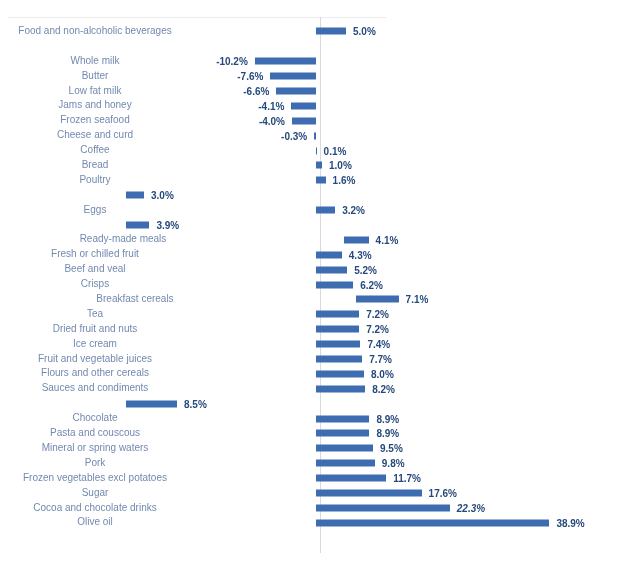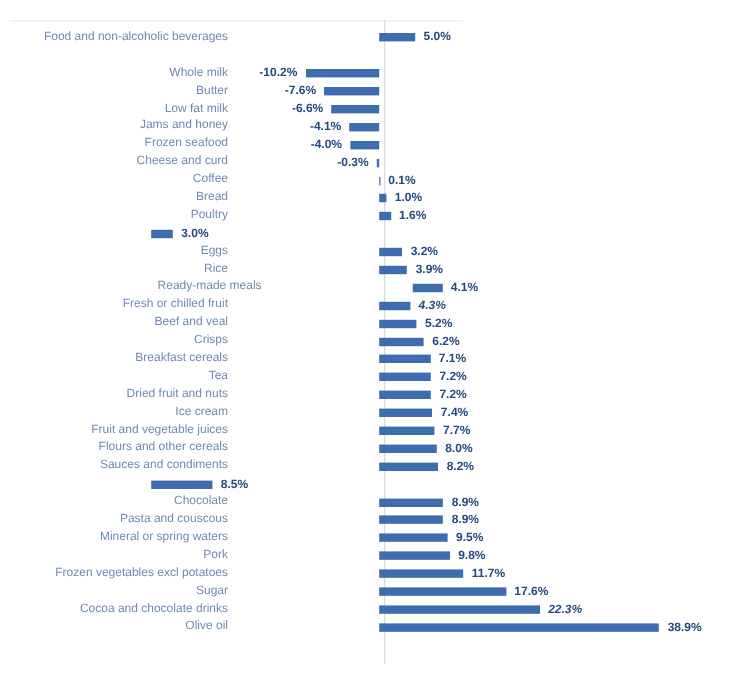--- a/index.html
+++ b/index.html
@@ -32,21 +32,21 @@
   }
   .row {
     display: flex;
     align-items: center;
     height: 14.9px;
   }
   .spacer-row { height: 14.9px; }
   .cat {
     width: 190px;
     flex: 0 0 190px;
-    text-align: right;
+    text-align: center;
     font-size: 10px;
     line-height: 14.9px;
     white-space: nowrap;
   }
   .barwrap {
     position: relative;
     flex: 1 1 auto;
     height: 100%;
   }
   .bar {
@@ -149,56 +149,55 @@
         </div>
       </div>
       <div class="row">
         <span class="cat" style="color: rgb(114, 137, 176);">Eggs</span>
         <div class="barwrap">
           <div class="bar" style="background: rgb(62, 108, 176); width: 19.2px; left: 126px;"></div>
           <span class="val" style="color: rgb(38, 73, 124); left: 152.2px;">3.2%</span>
         </div>
       </div>
       <div class="row">
-        <span class="cat" style="color: rgb(114, 137, 176);">Rice</span>
         <div class="barwrap">
           <div class="bar" style="background: rgb(62, 108, 176); width: 23.4px; left: 126px;"></div>
           <span class="val" style="color: rgb(38, 73, 124); left: 156.4px;">3.9%</span>
         </div>
       </div>
       <div class="row">
         <span class="cat" style="color: rgb(114, 137, 176); padding-left: 28px;">Ready-made meals</span>
         <div class="barwrap">
           <div class="bar" style="background: rgb(62, 108, 176); width: 24.6px; left: 126px;"></div>
           <span class="val" style="color: rgb(38, 73, 124); left: 157.6px;">4.1%</span>
         </div>
       </div>
       <div class="row">
         <span class="cat" style="color: rgb(114, 137, 176);">Fresh or chilled fruit</span>
         <div class="barwrap">
           <div class="bar" style="background: rgb(62, 108, 176); width: 25.8px; left: 126px;"></div>
-          <span class="val" style="color: rgb(38, 73, 124); left: 158.8px; font-style: italic;">4.3%</span>
+          <span class="val" style="color: rgb(38, 73, 124); left: 158.8px;">4.3%</span>
         </div>
       </div>
       <div class="row">
         <span class="cat" style="color: rgb(114, 137, 176);">Beef and veal</span>
         <div class="barwrap">
           <div class="bar" style="background: rgb(62, 108, 176); width: 31.2px; left: 126px;"></div>
           <span class="val" style="color: rgb(38, 73, 124); left: 164.2px;">5.2%</span>
         </div>
       </div>
       <div class="row">
         <span class="cat" style="color: rgb(114, 137, 176);">Crisps</span>
         <div class="barwrap">
           <div class="bar" style="background: rgb(62, 108, 176); width: 37.2px; left: 126px;"></div>
           <span class="val" style="color: rgb(38, 73, 124); left: 170.2px;">6.2%</span>
         </div>
       </div>
       <div class="row">
-        <span class="cat" style="color: rgb(114, 137, 176);">Breakfast cereals</span>
+        <span class="cat" style="color: rgb(114, 137, 176); padding-left: 40px;">Breakfast cereals</span>
         <div class="barwrap">
           <div class="bar" style="background: rgb(62, 108, 176); width: 42.6px; left: 126px;"></div>
           <span class="val" style="color: rgb(38, 73, 124); left: 175.6px;">7.1%</span>
         </div>
       </div>
       <div class="row">
         <span class="cat" style="color: rgb(114, 137, 176);">Tea</span>
         <div class="barwrap">
           <div class="bar" style="background: rgb(62, 108, 176); width: 43.2px; left: 126px;"></div>
           <span class="val" style="color: rgb(38, 73, 124); left: 176.2px;">7.2%</span>

